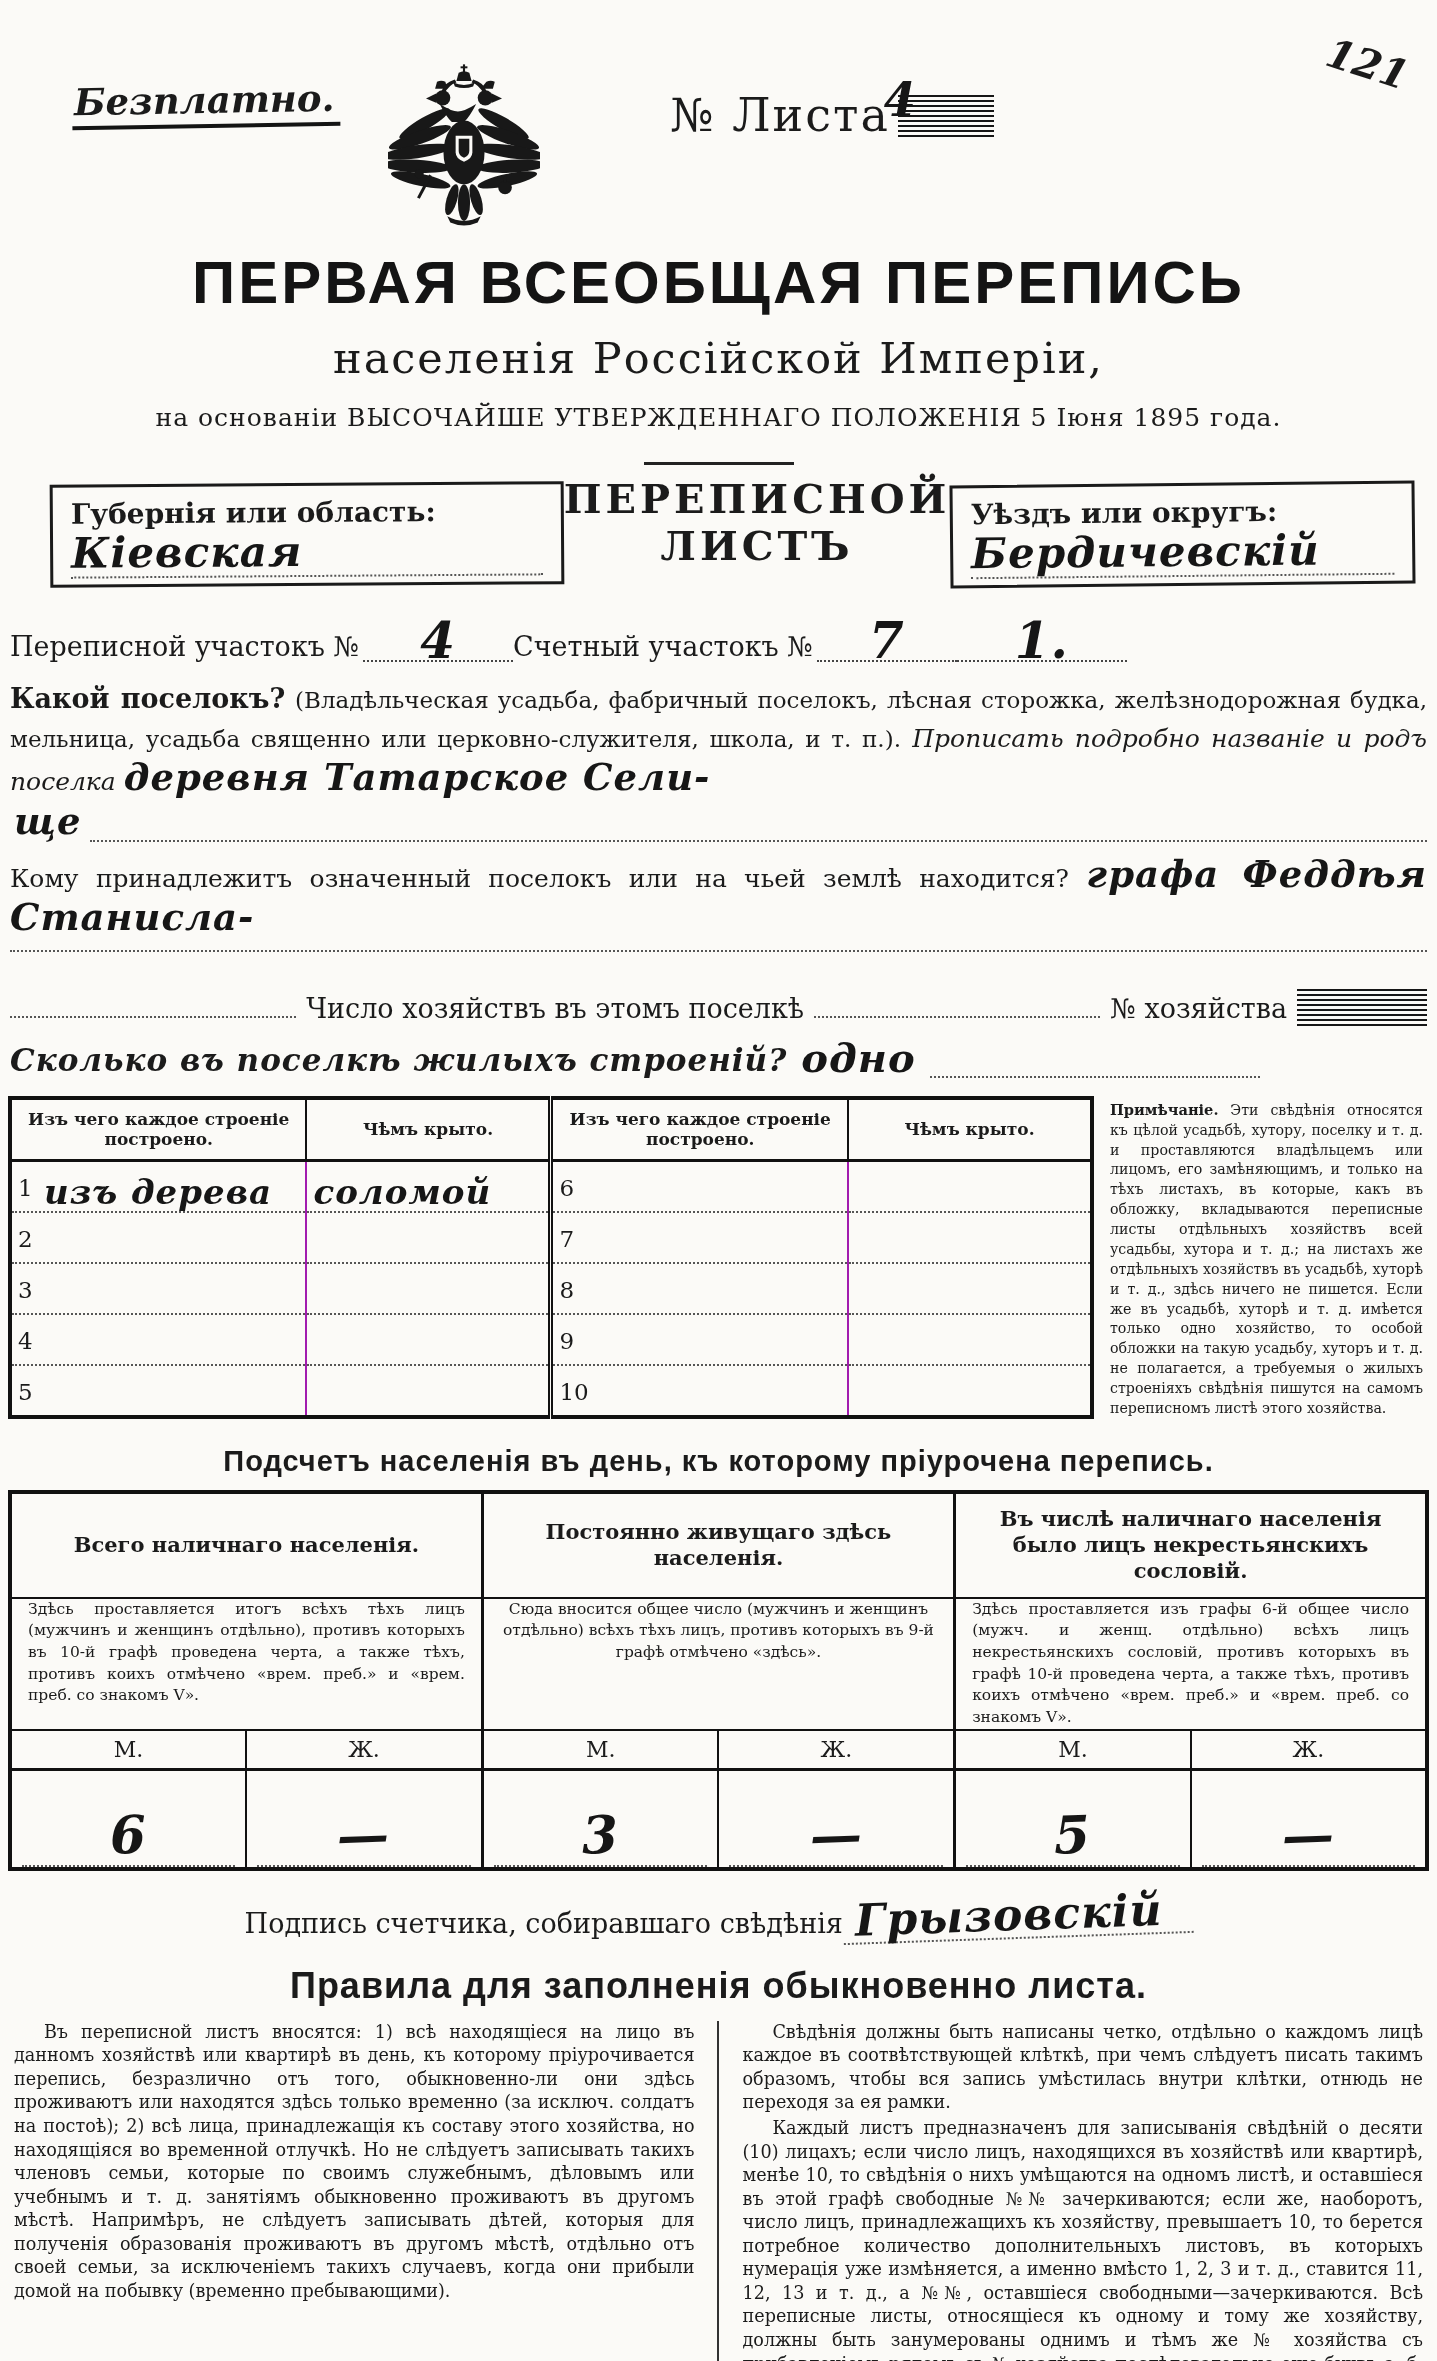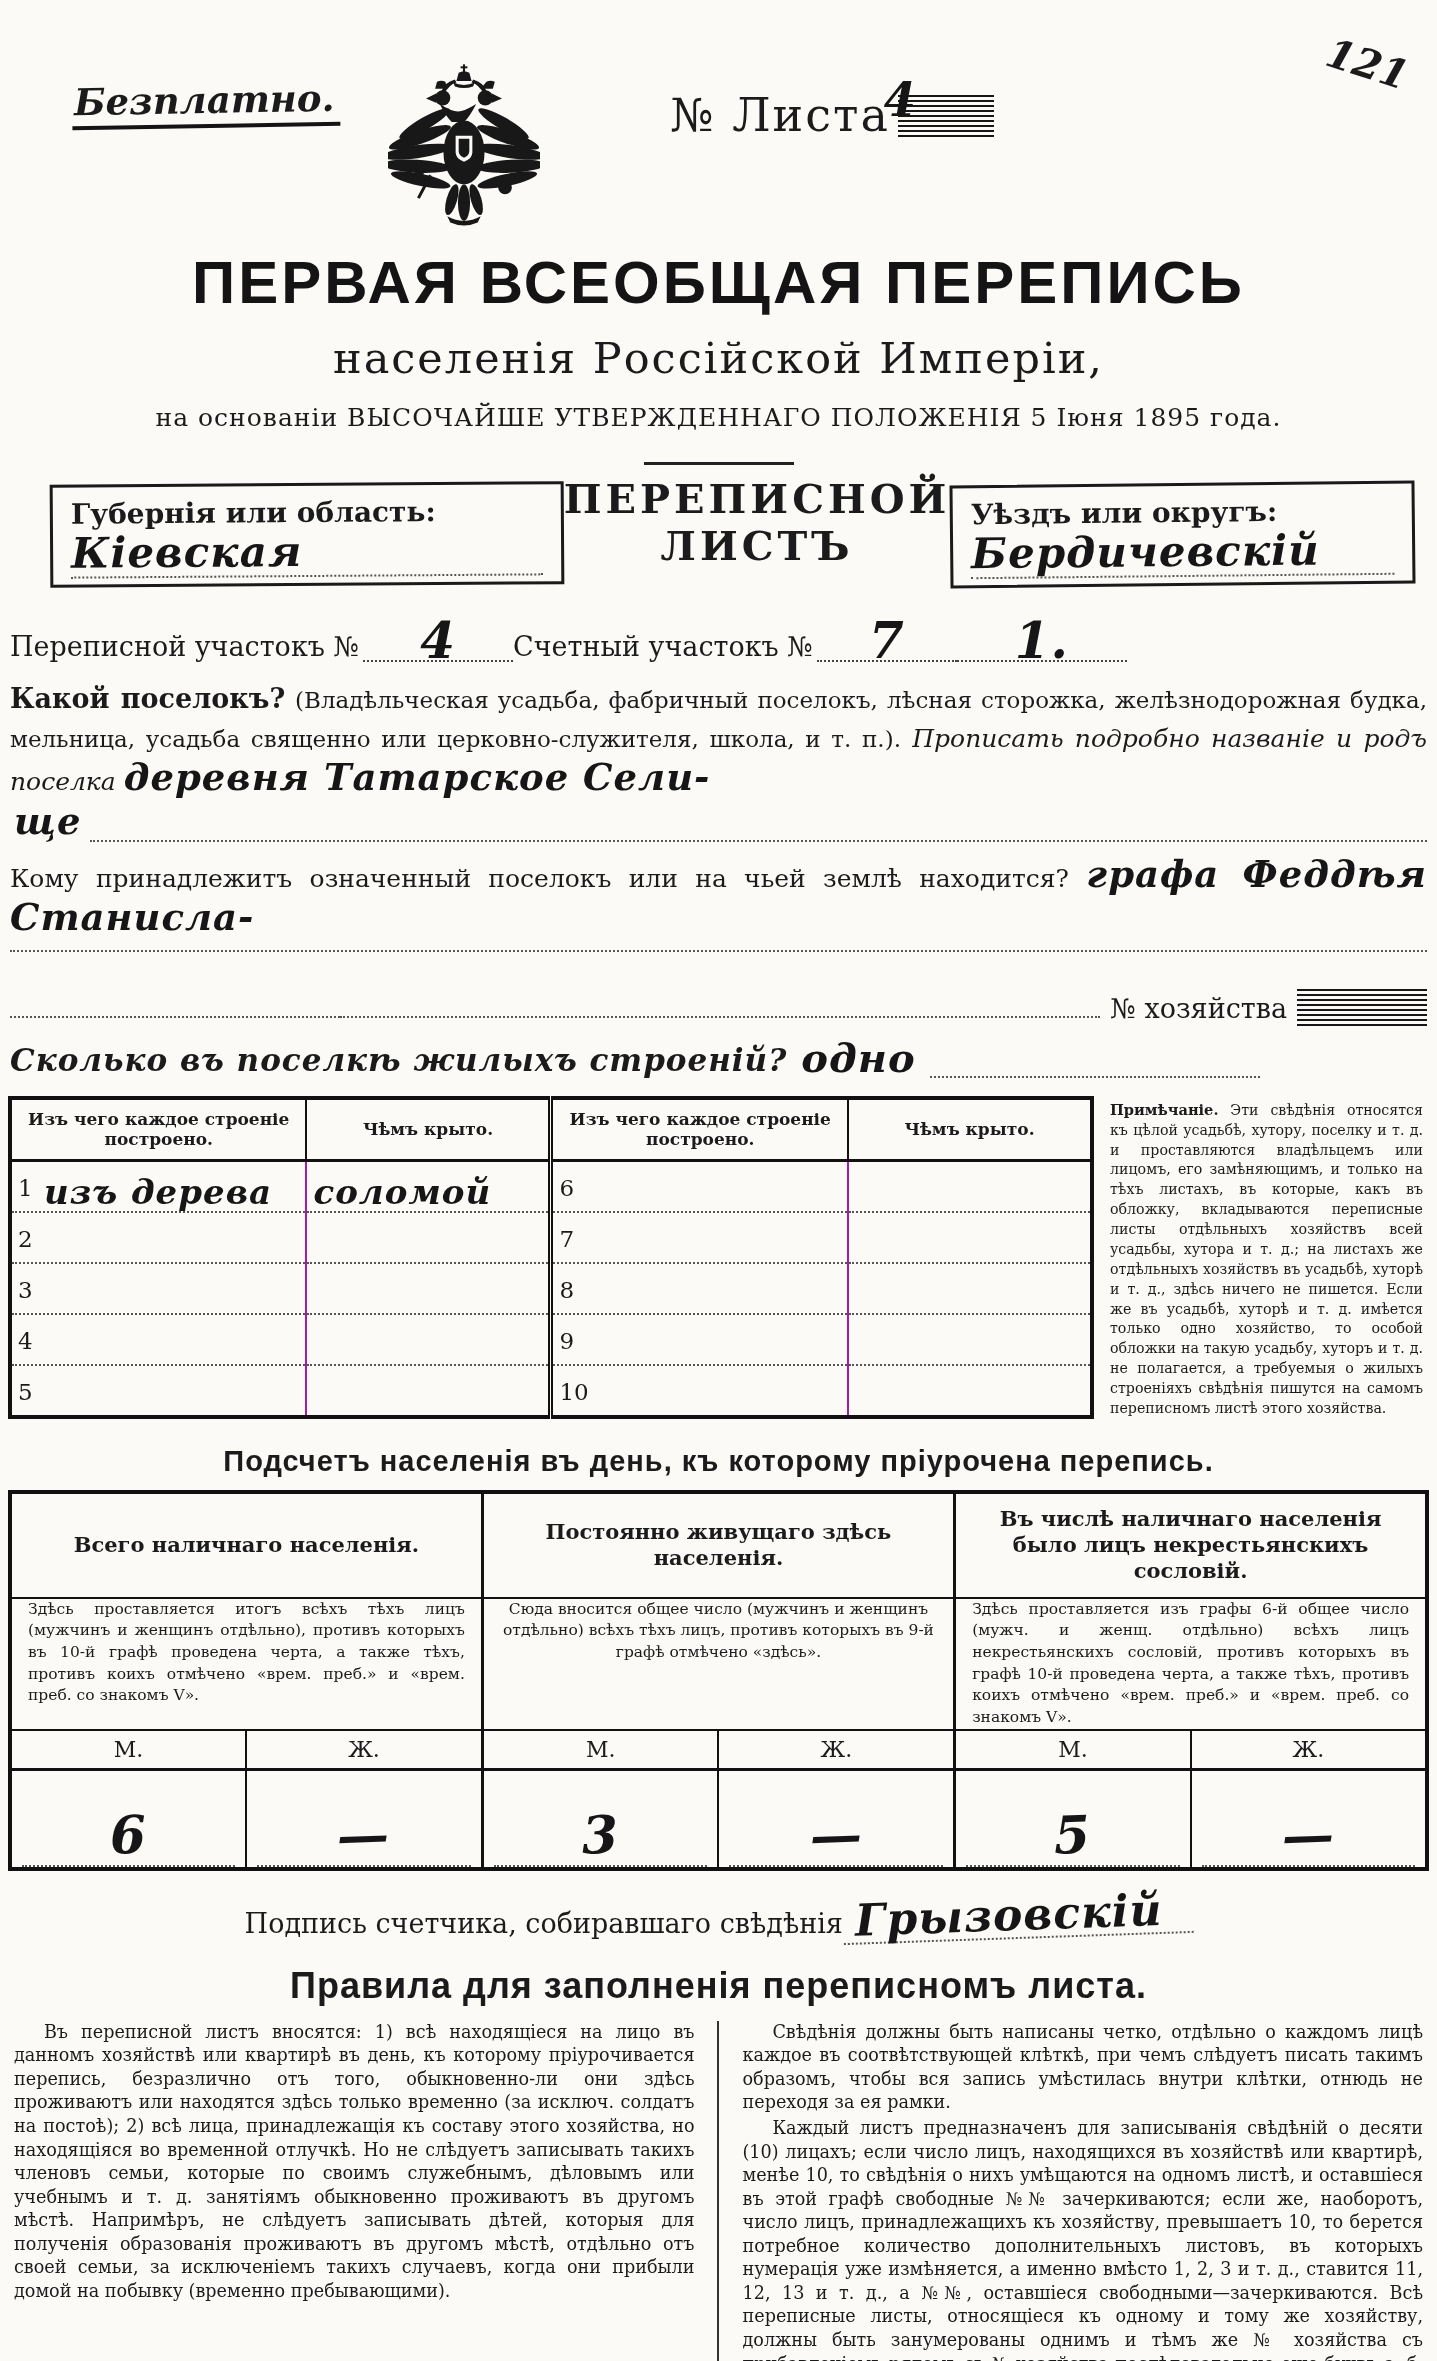--- a/index.html
+++ b/index.html
@@ -294,20 +294,21 @@
   <p class="settle owner-line">
     <span>Кому принадлежитъ означенный поселокъ или на чьей землѣ находится?</span>
     <span class="hw">графа Феддѣя Станисла-</span>
   </p>
   <div class="fill-line">
     <span class="leader"></span>
   </div>
 
   <div class="fill-line households">
     <span class="leader" style="max-width:330px"></span>
+    <span class="lab">Число хозяйствъ въ этомъ поселкѣ</span>
     <span class="leader"></span>
     <span class="lab">№ хозяйства</span>
     <span class="house-hatch hatch"></span>
   </div>
 
   <div class="buildings-q">
     <i>Сколько въ поселкѣ жилыхъ строеній?</i>
     <span class="hw">одно</span>
     <span class="leader"></span>
   </div>
@@ -414,21 +415,21 @@
           </td>
     </tr>
   </tbody>
     </table>
 
   <div class="signature">
     <span>Подпись счетчика, собиравшаго свѣдѣнія</span>
     <span class="hw">Грызовскій</span>
   </div>
 
-  <div class="rules-title">Правила для заполненія переписномъ листа.</div>
+  <div class="rules-title">Правила для заполненія обыкновенно листа.</div>
   <div class="rules">
     <div class="col left">
       <p>Въ переписной листъ вносятся: 1) всѣ находящіеся на лицо въ данномъ хозяйствѣ или квартирѣ въ день, къ которому пріурочивается перепись, безразлично отъ того, обыкновенно-ли они здѣсь проживаютъ или находятся здѣсь только временно (за исключ. солдатъ на постоѣ); 2) всѣ лица, принадлежащія къ составу этого хозяйства, но находящіяся во временной отлучкѣ. Но не слѣдуетъ записывать такихъ членовъ семьи, которые по своимъ служебнымъ, дѣловымъ или учебнымъ и т. д. занятіямъ обыкновенно проживаютъ въ другомъ мѣстѣ. Напримѣръ, не слѣдуетъ записывать дѣтей, которыя для полученія образованія проживаютъ въ другомъ мѣстѣ, отдѣльно отъ своей семьи, за исключеніемъ такихъ случаевъ, когда они прибыли домой на побывку (временно пребывающими).</p>
 
     </div>
     <div class="col right">
       <p>Свѣдѣнія должны быть написаны четко, отдѣльно о каждомъ лицѣ каждое въ соотвѣтствующей клѣткѣ, при чемъ слѣдуетъ писать такимъ образомъ, чтобы вся запись умѣстилась внутри клѣтки, отнюдь не переходя за ея рамки.</p>
       <p>Каждый листъ предназначенъ для записыванія свѣдѣній о десяти (10) лицахъ; если число лицъ, находящихся въ хозяйствѣ или квартирѣ, менѣе 10, то свѣдѣнія о нихъ умѣщаются на одномъ листѣ, и оставшіеся въ этой графѣ свободные №№ зачеркиваются; если же, наоборотъ, число лицъ, принадлежащихъ къ хозяйству, превышаетъ 10, то берется потребное количество дополнительныхъ листовъ, въ которыхъ нумерація уже измѣняется, а именно вмѣсто 1, 2, 3 и т. д., ставится 11, 12, 13 и т. д., а №№, оставшіеся свободными—зачеркиваются. Всѣ переписные листы, относящіеся къ одному и тому же хозяйству, должны быть занумерованы однимъ и тѣмъ же № хозяйства съ прибавленіемъ рядомъ съ № хозяйства послѣдовательно еще буквъ а, б, в, и т. д., смотря по числу переписныхъ листовъ хозяйства.</p>
 
     </div>

